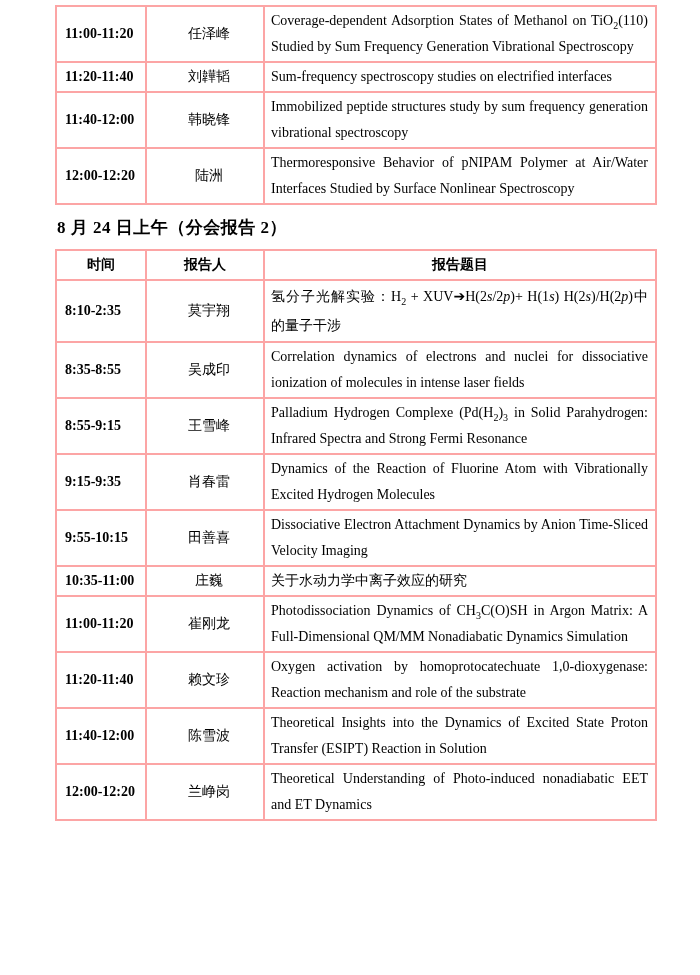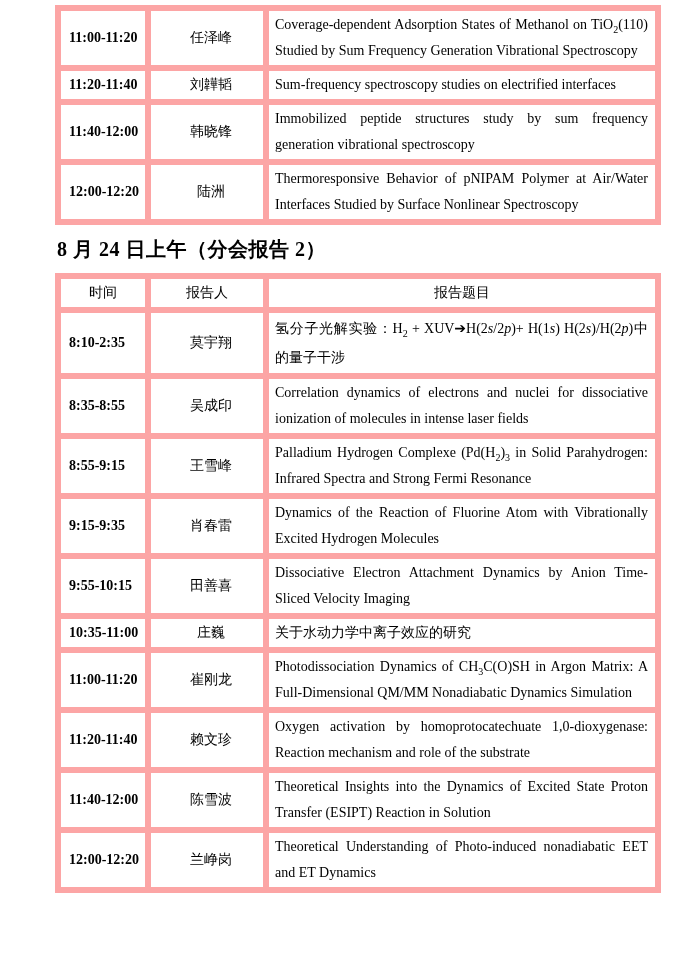--- a/index.html
+++ b/index.html
@@ -17,32 +17,32 @@
   .page {
     padding: 5px 0 0 55px;
   }
   table.sched {
     border-collapse: collapse;
     table-layout: fixed;
     width: 600px;
     border: 1.5px solid #000;
   }
   table.sched td, table.sched th {
-    border: 6px solid #fca5a5;
+    border: 2px solid #fca5a5;
     vertical-align: middle;
     font-size: 14px;
     line-height: 26px;
     overflow: hidden;
   }
   col.c-time   { width: 90px; }
   col.c-speaker{ width: 118px; }
   col.c-title  { width: 392px; }
 
   th.hdr {
-    font-weight: normal;
+    font-weight: bold;
     text-align: center;
     padding: 1px 2px;
   }
   td.time {
     text-align: left;
     padding: 1px 2px 1px 8px;
     white-space: nowrap;
     font-weight: bold;
   }
   td.speaker {
@@ -55,21 +55,21 @@
   }
   td.title sub {
     font-size: 10px;
     line-height: 0;
   }
   
   #table-main tbody tr:first-child td.title {
     line-height: 29px;
   }
   h2.section-heading {
-    font-size: 20px;
+    font-size: 17px;
     font-weight: bold;
     margin: 11px 16px 10px 2px;
     letter-spacing: 0.5px;
   }
 </style>
 </head>
 <body>
 
 <div class="page">
 

